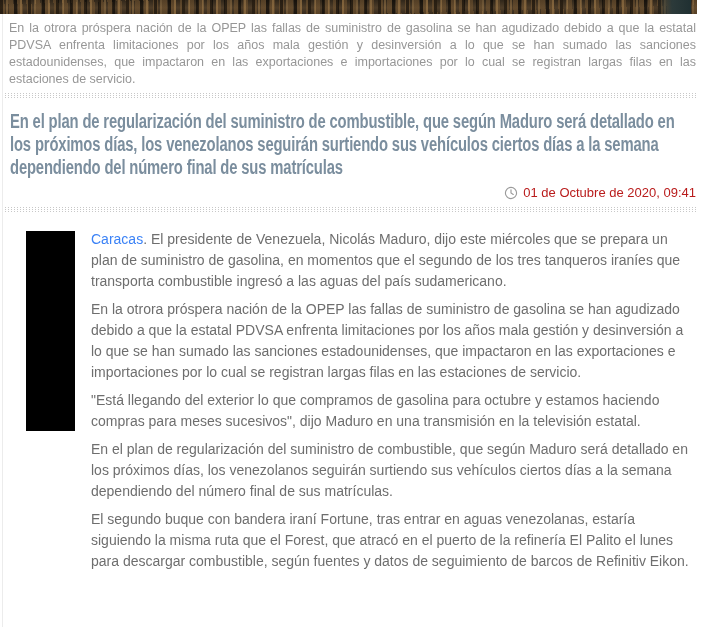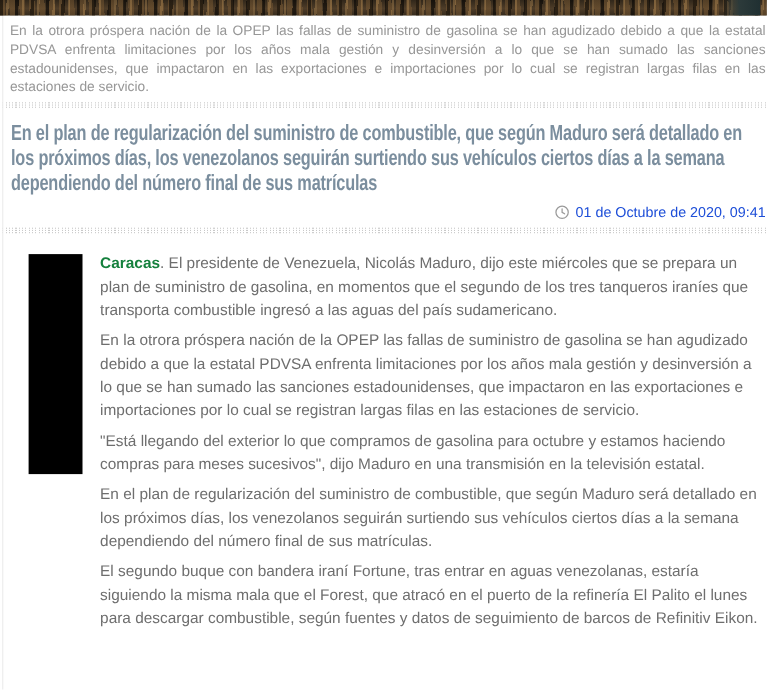--- a/index.html
+++ b/index.html
@@ -69,36 +69,36 @@
     line-height: 23px;
     letter-spacing: -0.2px;
   }
 
   .meta-row {
     display: flex;
     justify-content: flex-end;
     align-items: center;
     gap: 5px;
     margin: 6px 7px 0 0;
-    color: #1d4ed8;
+    color: #b91c1c;
     font-size: 13px;
     line-height: 16px;
   }
   .meta-row + .divider { margin-top: 6px; }
 
   .article {
     position: relative;
     margin-top: 16px;
     padding: 0 10px 0 91px;
     color: #6e6e6e;
     font-size: 14px;
     line-height: 21px;
   }
   .article p { margin: 0 0 7px 0; }
-  .article .dateline { font-weight: bold; color: #15803d; }
+  .article .dateline { font-weight: normal; color: #3b82f6; }
 
   .media-placeholder {
     position: absolute;
     left: 26px;
     top: 2px;
     width: 49px;
     height: 200px;
     background: #000000;
   }
 </style>
@@ -126,15 +126,15 @@
 <div class="divider"></div>
 
 <div class="article">
   <div class="media-placeholder"></div>
 
   <p><span class="dateline">Caracas</span><span>. El presidente de Venezuela, Nicolás Maduro, dijo este miércoles que se prepara un plan de suministro de gasolina, en momentos que el segundo de los tres tanqueros iraníes que transporta combustible ingresó a las aguas del país sudamericano.</span></p>
 
   <p>En la otrora próspera nación de la OPEP las fallas de suministro de gasolina se han agudizado debido a que la estatal PDVSA enfrenta limitaciones por los años mala gestión y desinversión a lo que se han sumado las sanciones estadounidenses, que impactaron en las exportaciones e importaciones por lo cual se registran largas filas en las estaciones de servicio.</p>
   <p>"Está llegando del exterior lo que compramos de gasolina para octubre y estamos haciendo compras para meses sucesivos", dijo Maduro en una transmisión en la televisión estatal.</p>
   <p>En el plan de regularización del suministro de combustible, que según Maduro será detallado en los próximos días, los venezolanos seguirán surtiendo sus vehículos ciertos días a la semana dependiendo del número final de sus matrículas.</p>
-  <p>El segundo buque con bandera iraní Fortune, tras entrar en aguas venezolanas, estaría siguiendo la misma mala que el Forest, que atracó en el puerto de la refinería El Palito el lunes para descargar combustible, según fuentes y datos de seguimiento de barcos de Refinitiv Eikon.</p>
+  <p>El segundo buque con bandera iraní Fortune, tras entrar en aguas venezolanas, estaría siguiendo la misma ruta que el Forest, que atracó en el puerto de la refinería El Palito el lunes para descargar combustible, según fuentes y datos de seguimiento de barcos de Refinitiv Eikon.</p>
 
 </div>
 
 </body></html>

